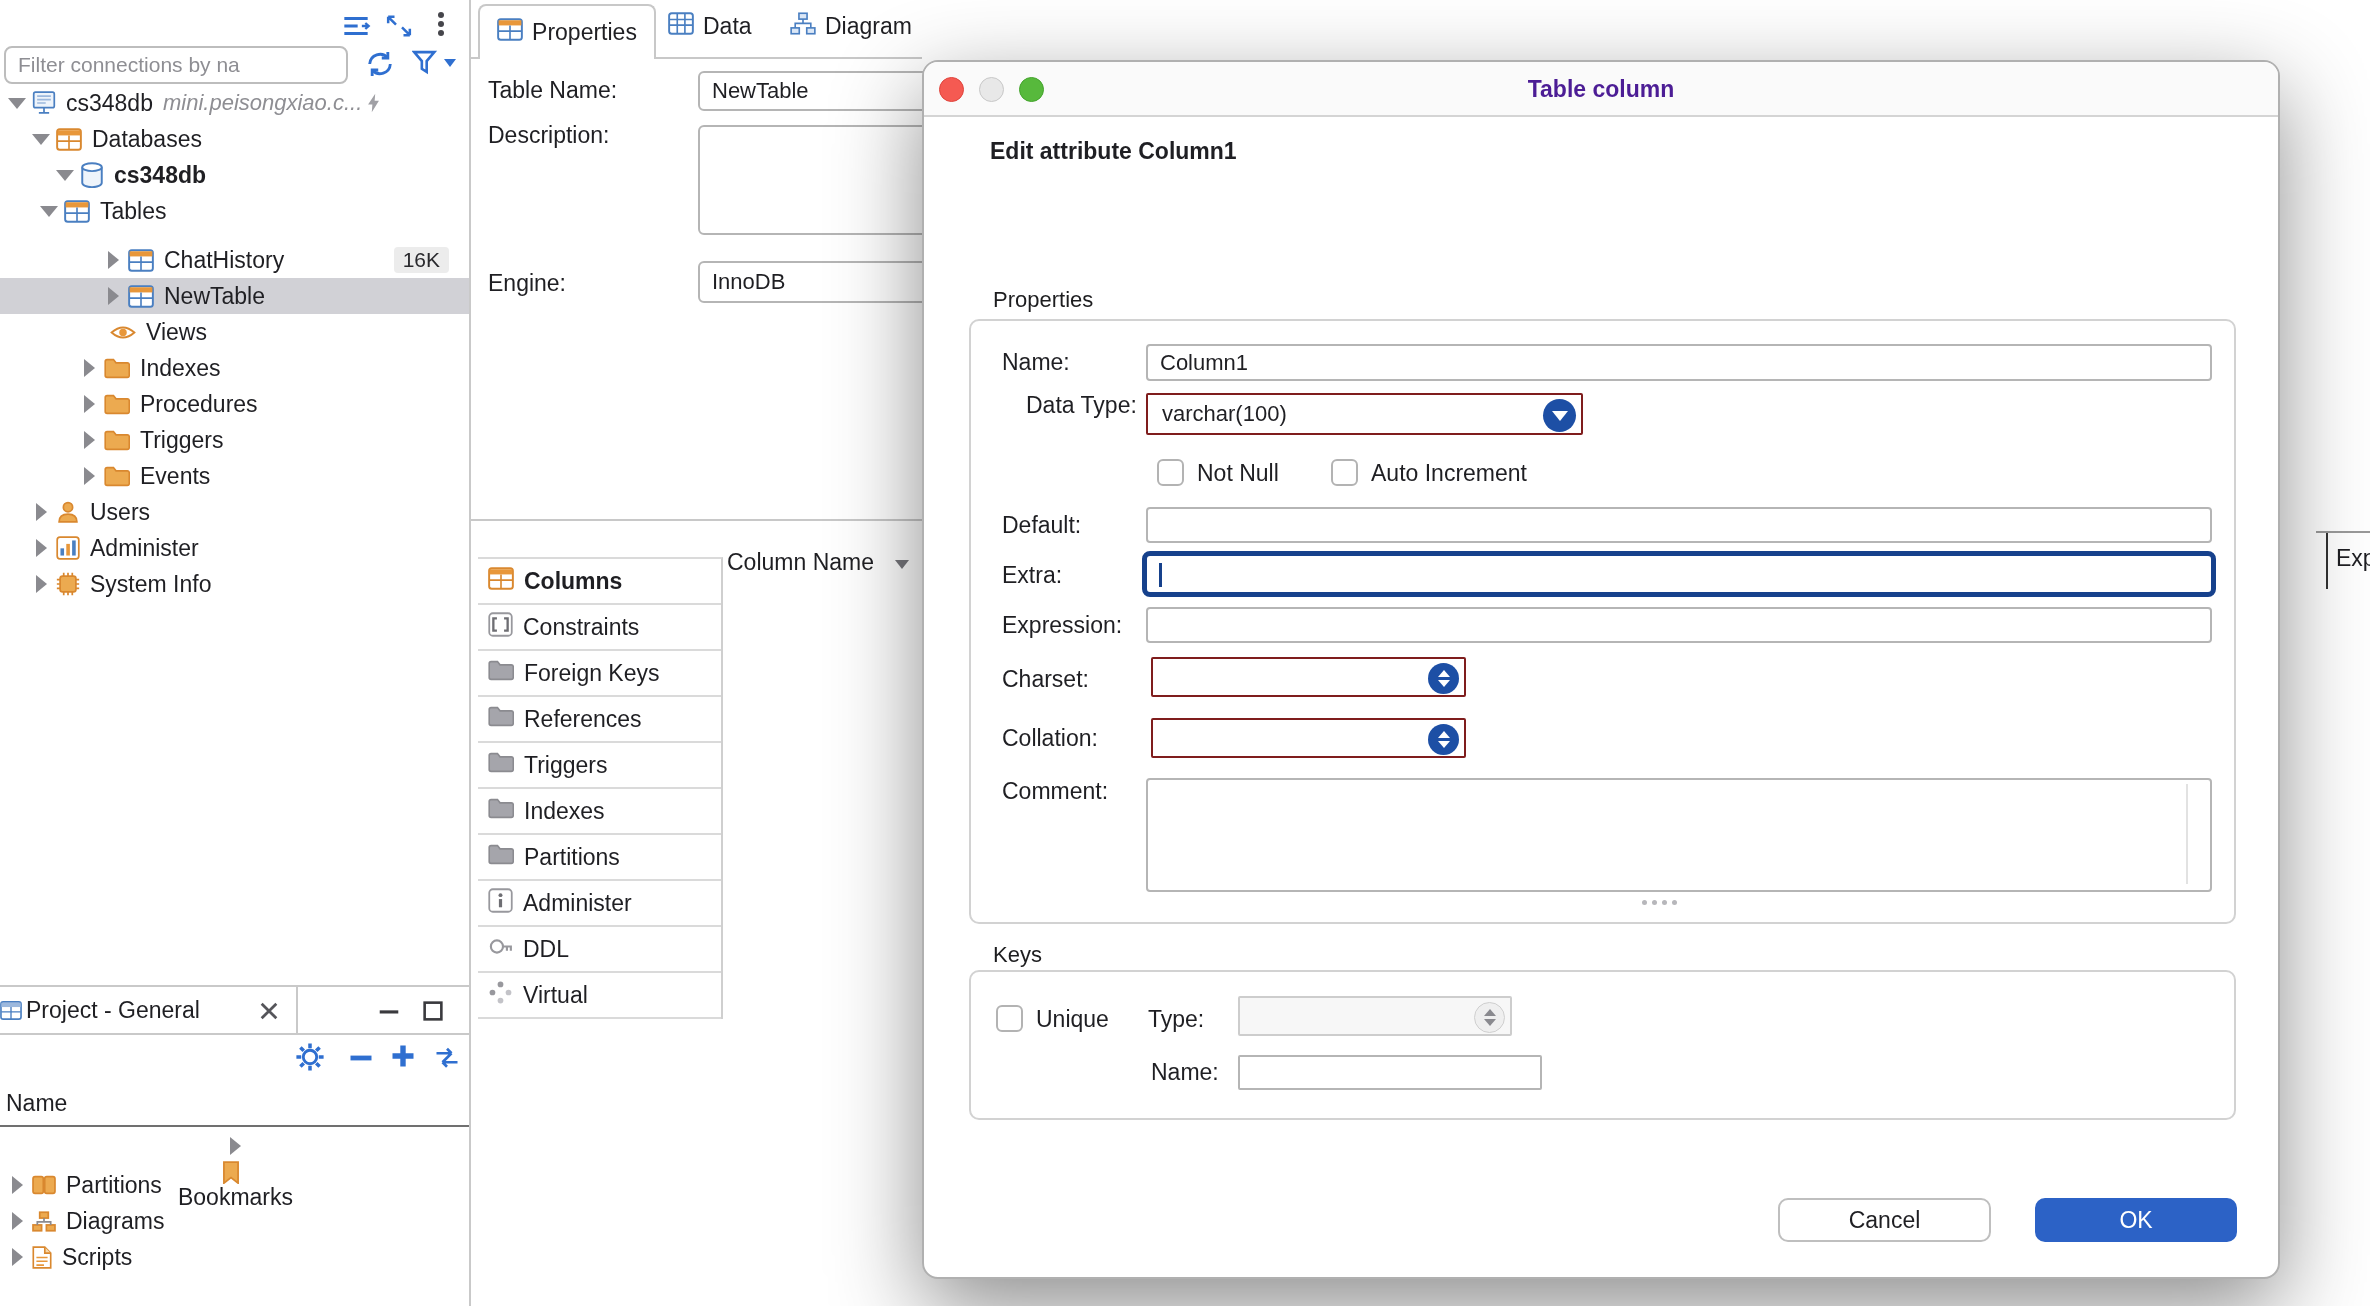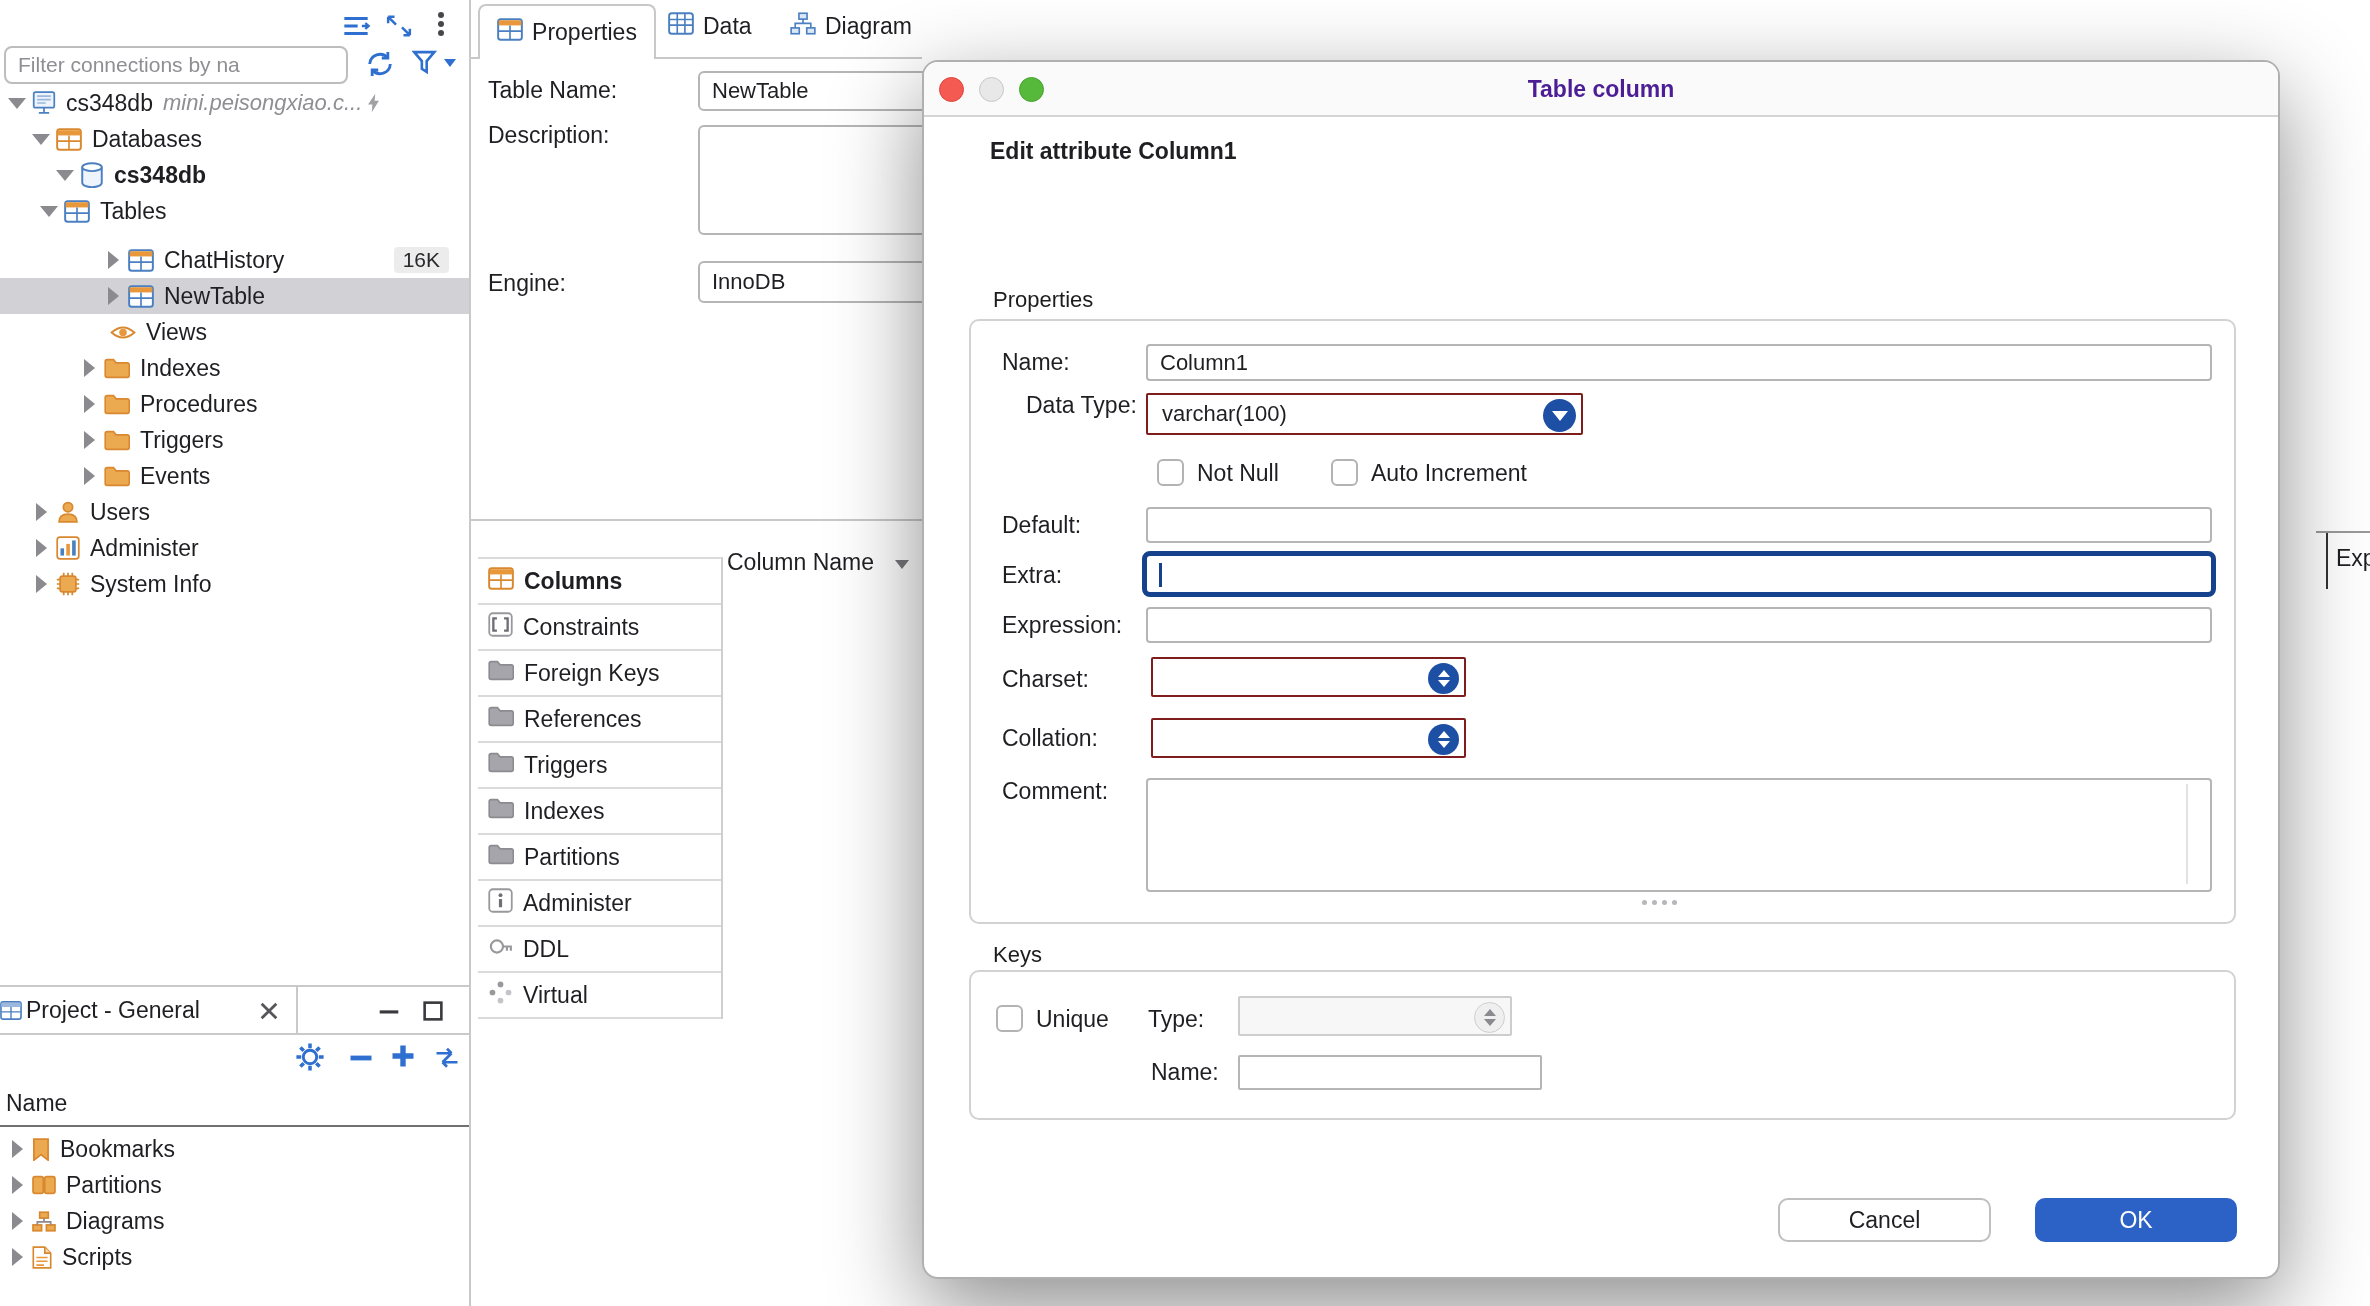--- a/index.html
+++ b/index.html
@@ -331,21 +331,21 @@
       <span class="abs" style="left:432px;top:58px;">
         <svg width="30" height="28" viewBox="0 0 20 18">
             <path d="M3 6.5 h10 M13 6.5 l-3-3 M13 6.5 l-3 3 M17 12.5 H7 M7 12.5 l3-3 M7 12.5 l3 3" stroke="#2f6fd0" stroke-width="1.8" fill="none"></path>
           </svg>
       </span>
 
       <span class="lbl abs" style="left:6px;top:105px;">Name</span>
       <span class="abs" style="left:0;top:140px;width:100%;height:2px;background:#707070;"></span>
 
       <div class="abs" style="left:0;top:146px;width:100%;">
-        <div class="tree-row" style="padding-left:2px;">
+        <div class="tree-row" style="padding-left:2px;flex-direction:column;">
           <span class="chev">
               <i class="tri tri-right"></i>
             </span>
           <span class="icon">
             <svg width="18" height="23" viewBox="0 0 10 13">
                 <path d="M1 0.7 h8 v11.8 l-4-3.1 -4 3.1 z" fill="#ecaa50" stroke="#d9882f"></path>
               </svg>
           </span>
           <span class="lbl">Bookmarks</span>
         </div>

